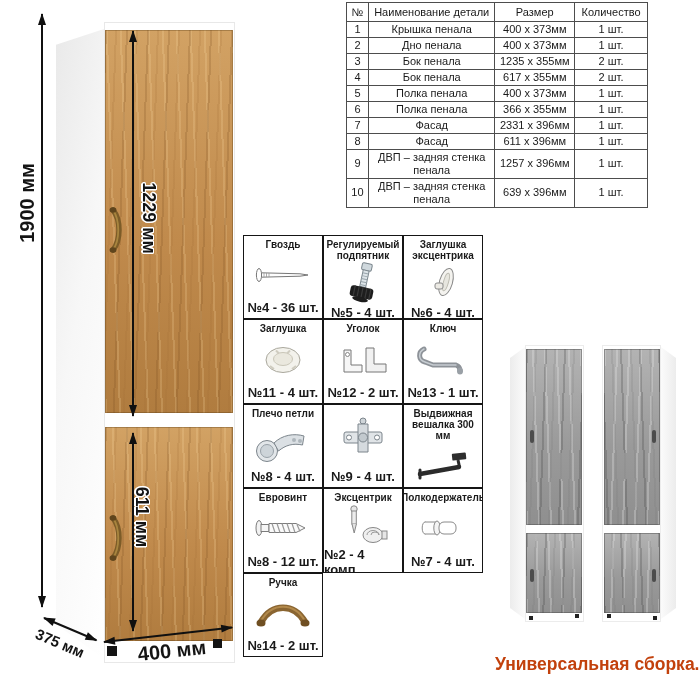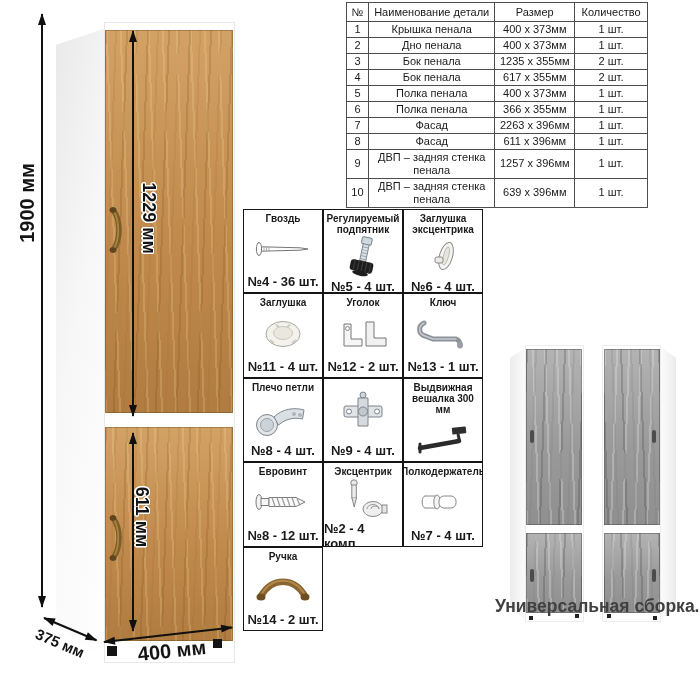--- a/index.html
+++ b/index.html
@@ -9,21 +9,21 @@
   
   .parts-table{position:absolute;left:346px;top:2px;width:302px;border-collapse:collapse;
                font-size:11px;line-height:1.18;}
   .parts-table th,.parts-table td{border:1px solid #4d4d4d;padding:1px 3px;vertical-align:middle;}
   .parts-table th{font-weight:normal;text-align:center;height:16px;}
   .parts-table td{height:13px;}
   .parts-table .c-num,.parts-table .c-size,.parts-table .c-qty{text-align:center;}
   .parts-table .c-name{text-align:center;}
 
   
-  .hw-grid{position:absolute;left:243px;top:209px;width:240px;height:422px;
+  .hw-grid{position:absolute;left:243px;top:235px;width:240px;height:422px;
            display:grid;grid-template-columns:repeat(3,80px);grid-template-rows:repeat(5,84.4px);}
   .hw-cell{border:1px solid #151515;display:flex;flex-direction:column;align-items:center;
            background:#fff;overflow:hidden;}
   .hw-cell.empty{border:none;background:transparent;}
   .hw-label{font-weight:bold;font-size:10px;line-height:1.12;text-align:center;padding:3px 2px 0 2px;}
   .hw-icon{flex:1;display:flex;align-items:center;justify-content:center;width:100%;}
   .hw-icon svg{display:block;}
   .hw-count{font-weight:bold;font-size:13px;padding:0 0 3px 0;}
 
   
@@ -72,21 +72,21 @@
   .v-side{position:absolute;left:0;top:2px;width:15px;height:272px;
       background:linear-gradient(90deg,#ececec,#fbfbfb);
       clip-path:polygon(0 4%,100% 0,100% 100%,0 96%);}
   .v-front{position:absolute;left:15px;top:0;width:59px;height:277px;background:#fff;
       box-shadow:inset 0 0 0 1px #ececec;}
   .v-door1{position:absolute;left:1px;top:4px;right:2px;height:176px;}
   .v-door2{position:absolute;left:1px;top:188px;right:2px;height:80px;}
   .v-handle{position:absolute;width:3.5px;height:13px;background:#4c4c4c;border-radius:2px;}
   .v-foot{position:absolute;width:4px;height:4px;background:#222;}
 
-  .caption{position:absolute;left:495px;top:596px;font-weight:bold;font-size:17.5px;color:#404040;}
+  .caption{position:absolute;left:495px;top:654px;font-weight:bold;font-size:17.5px;color:#c2410c;}
 </style>
 </head>
 <body>
 
 <div class="stage">
 
   <div>
     <div class="cab-side"></div>
 
     <div class="cab-front">
@@ -175,21 +175,21 @@
         </tr>
         <tr>
           <td class="c-num">6</td>
           <td class="c-name">Полка пенала</td>
           <td class="c-size">366 х 355мм</td>
           <td class="c-qty">1 шт.</td>
         </tr>
         <tr>
           <td class="c-num">7</td>
           <td class="c-name">Фасад</td>
-          <td class="c-size">2263 х 396мм</td>
+          <td class="c-size">2331 х 396мм</td>
           <td class="c-qty">1 шт.</td>
         </tr>
         <tr>
           <td class="c-num">8</td>
           <td class="c-name">Фасад</td>
           <td class="c-size">611 х 396мм</td>
           <td class="c-qty">1 шт.</td>
         </tr>
         <tr>
           <td class="c-num">9</td>

